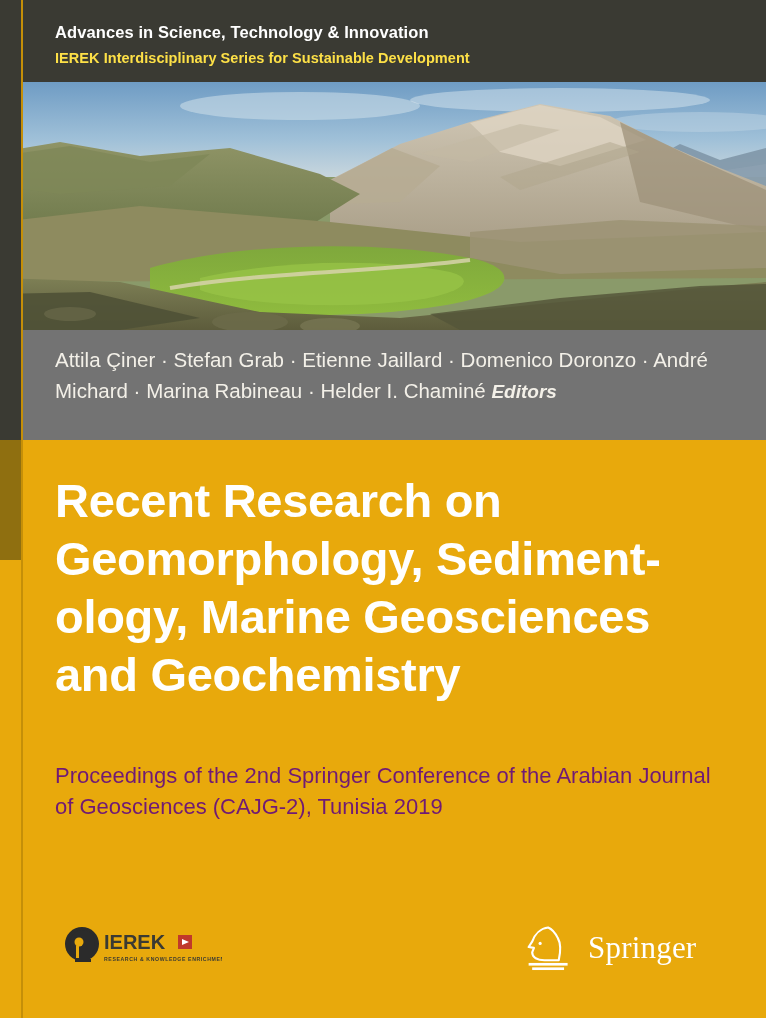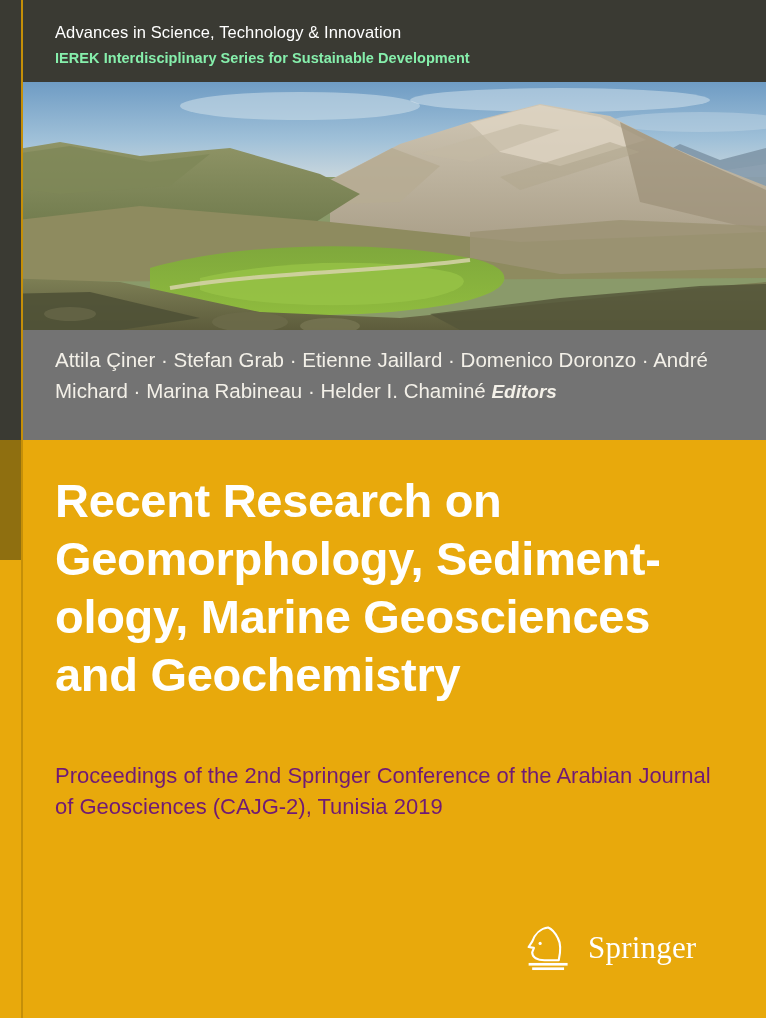--- a/index.html
+++ b/index.html
@@ -27,29 +27,29 @@
     height: 82px;
     background: #3a3a33;
     z-index: 5;
   }
   .series-line1 {
     position: absolute;
     left: 55px;
     top: 23px;
     color: #ffffff;
     font-size: 16.5px;
-    font-weight: normal;
+    font-weight: bold;
     letter-spacing: 0.1px;
     white-space: nowrap;
   }
   .series-line2 {
     position: absolute;
     left: 55px;
     top: 50px;
-    color: #86efac;
+    color: #fde047;
     font-size: 14.5px;
     font-weight: bold;
     letter-spacing: 0.05px;
     white-space: nowrap;
   }
 
   
   .photo {
     position: absolute;
     top: 82px;
@@ -274,20 +274,35 @@
     <div class="editors-text">
       <span>Attila Çiner · Stefan Grab · Etienne Jaillard · Domenico Doronzo · André Michard · Marina Rabineau · Helder I. Chaminé</span>
       <span class="ed-label">Editors</span>
     </div>
   </div>
 
   <div class="yellow">
     <div class="title">Recent Research on Geomorphology, Sediment-ology, Marine Geosciences and Geochemistry</div>
     <div class="subtitle">Proceedings of the 2nd Springer Conference of the Arabian Journal of Geosciences (CAJG-2), Tunisia 2019</div>
 
+    <div class="ierek-logo">
+      <svg viewBox="0 0 160 48" width="160" height="48" aria-hidden="true">
+
+        <circle cx="20" cy="22" r="17" fill="#2b2b2b"></circle>
+        <path d="M20,8 C28,8 33,14 33,21 C33,28 29,32 29,36 L13,36 C13,31 8,29 8,21 C8,14 13,8 20,8 Z" fill="#2b2b2b"></path>
+        <circle cx="17" cy="20" r="4.5" fill="#e8a90c"></circle>
+        <rect x="14" y="24" width="3" height="12" fill="#e8a90c"></rect>
+        <rect x="13" y="37" width="16" height="3" fill="#2b2b2b"></rect>
+
+        <text x="42" y="27" font-family="Liberation Sans, sans-serif" font-size="20" font-weight="bold" fill="#3a3a33">IEREK</text>
+        <rect x="116" y="13" width="14" height="14" fill="#c0392b"></rect>
+        <polygon points="120,17 127,20 120,23" fill="#ffffff"></polygon>
+        <text x="42" y="39" font-family="Liberation Sans, sans-serif" font-size="5.2" font-weight="bold" fill="#3a3a33" letter-spacing="0.6">RESEARCH &amp; KNOWLEDGE ENRICHMENT</text>
+      </svg>
+    </div>
 
     <div class="springer-logo">
       <svg viewBox="0 0 70 60" width="62" height="58" style="position:absolute;left:0;top:2px;" aria-hidden="true">
 
         <path d="M34,8 C26,9 19,15 16,24 L12,30 L18,31 L16,36 C16,42 22,45 30,45 L46,45 C48,36 49,27 45,20 C42,14 39,10 34,8 Z" fill="none" stroke="#ffffff" stroke-width="2.4" stroke-linejoin="round"></path>
         <circle cx="25" cy="26" r="1.8" fill="#ffffff"></circle>
         <rect x="12" y="48" width="44" height="3" fill="#ffffff"></rect>
         <rect x="16" y="53" width="36" height="3" fill="#ffffff"></rect>
       </svg>
       <div class="springer-word">Springer</div>

